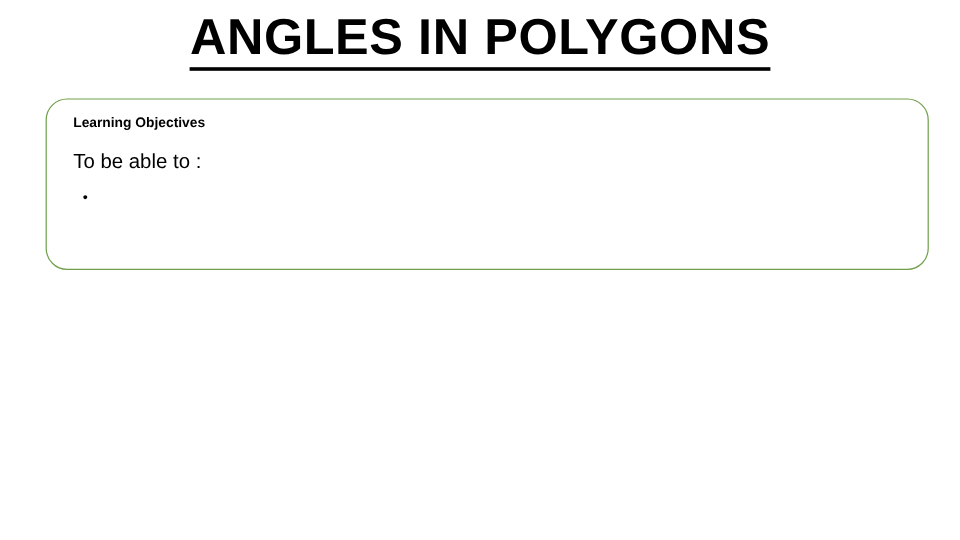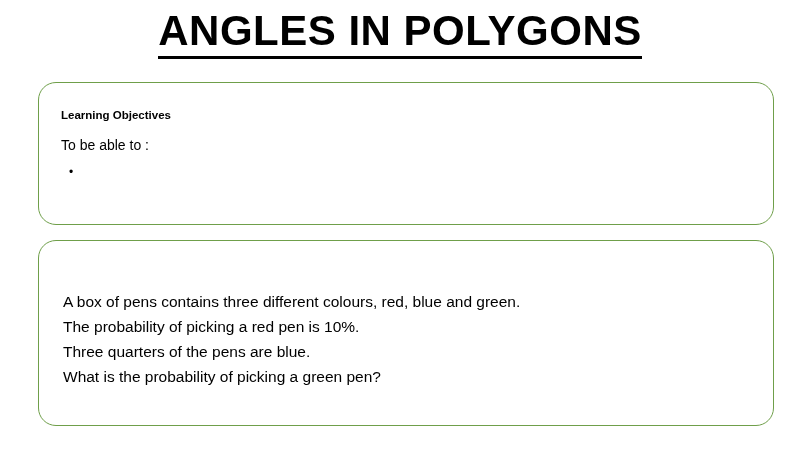--- a/index.html
+++ b/index.html
@@ -40,29 +40,29 @@
     box-sizing: border-box;
     border: 1.4px solid #6f9f4a;
     border-radius: 18px;
     background: #ffffff;
   }
   .objectives-box {
     left: 38px;
     top: 82px;
     width: 736px;
     height: 143px;
-    padding: 26px 22px 0 22px;
+    padding: 14px 22px 0 22px;
   }
   .objectives-heading {
     font-size: 11.5px;
     font-weight: bold;
     margin: 0 0 14px 0;
   }
   .objectives-sub {
-    font-size: 14px;
+    font-size: 17px;
     margin: 16px 0 12px 0;
   }
   .objectives-list {
     margin: 0;
     padding: 0;
     list-style: none;
   }
   .objectives-list li {
     font-size: 11.5px;
     position: relative;
@@ -107,22 +107,14 @@
   <div class="rounded-box objectives-box">
     <p class="objectives-heading">Learning Objectives</p>
     <p class="objectives-sub">To be able to :</p>
     <ul class="objectives-list">
       <li>
         <span class="bullet">•</span>
       </li>
     </ul>
   </div>
 
-  <div class="rounded-box question-box">
-    <div class="question-text">
-      <p>A box of pens contains three different colours, red, blue and green.</p>
-      <p>The probability of picking a red pen is 10%.</p>
-      <p>Three quarters of the pens are blue.</p>
-      <p>What is the probability of picking a green pen?</p>
-    </div>
-  </div>
 
 </div>
 
 </body></html>

